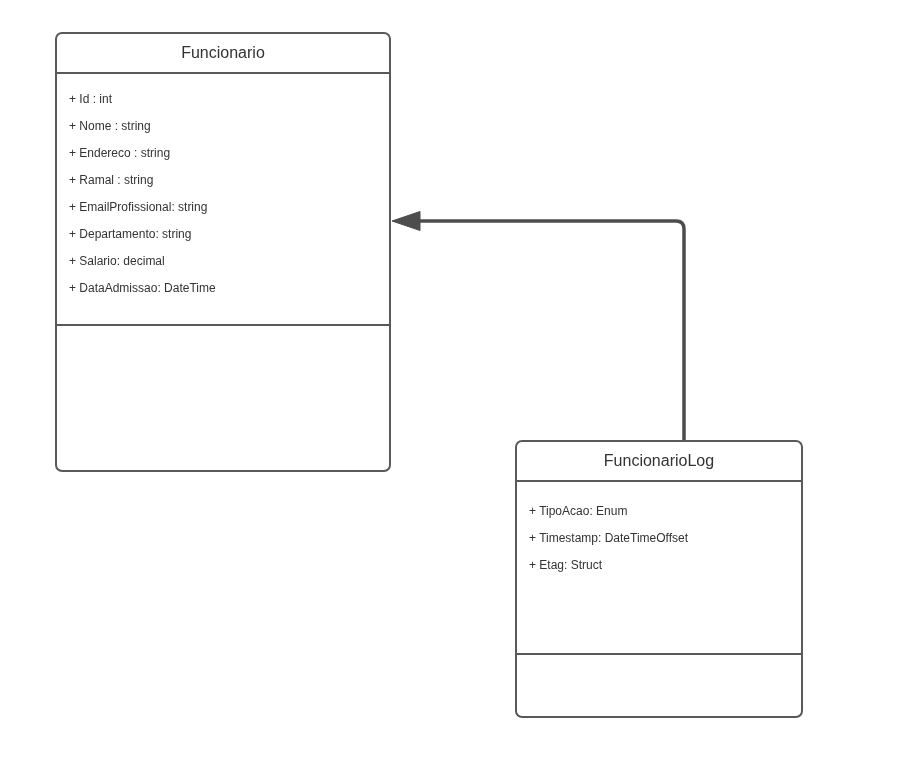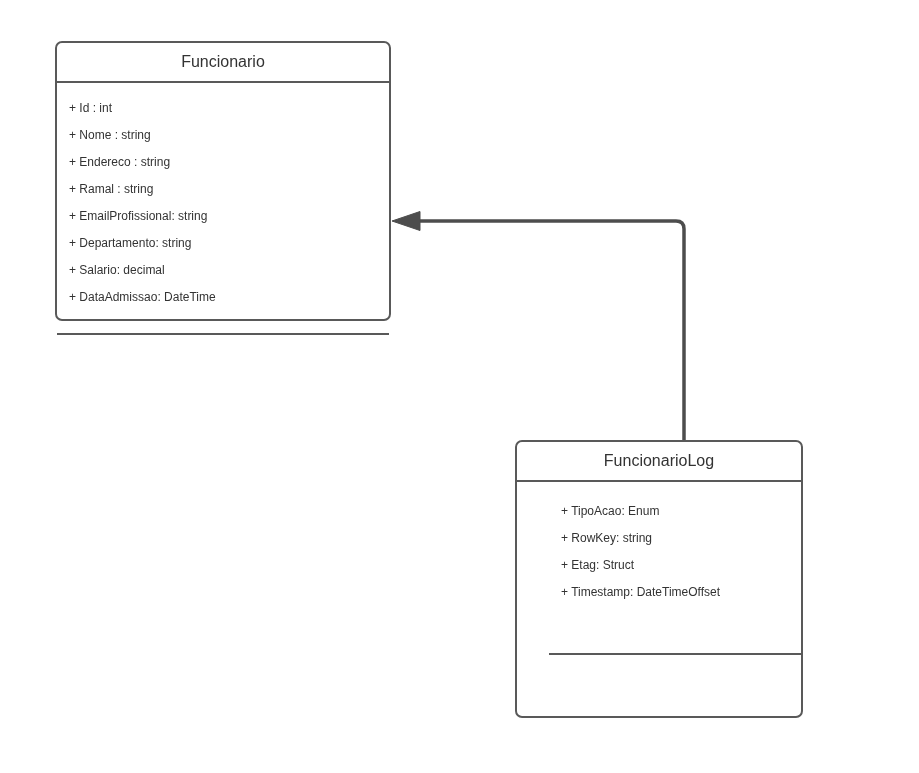--- a/index.html
+++ b/index.html
@@ -59,49 +59,49 @@
   }
   .uml-methods {
     flex: 1 1 auto;
   }
   .attr-line {
     height: 27px;
   }
   
   .class-funcionario {
     left: 55px;
-    top: 41px;
+    top: 32px;
     width: 336px;
-    height: 280px;
+    height: 440px;
   }
   .class-funcionario .uml-attrs { height: 252px; }
   
   .class-funcionariolog {
     left: 515px;
     top: 440px;
     width: 288px;
     height: 278px;
   }
-  .class-funcionariolog .uml-attrs { height: 173px; margin-left: 32px; }
+  .class-funcionariolog .uml-attrs { height: 173px; }
 </style>
 </head>
 <body>
 
 <div class="canvas">
 
   <svg class="connector-svg" viewBox="0 0 919 773" xmlns="http://www.w3.org/2000/svg">
     <path d="M 684 441 L 684 229 Q 684 221 676 221 L 416 221" fill="none" stroke="#4d4d4d" stroke-width="3.5" stroke-linecap="butt" stroke-linejoin="round"></path>
     <polygon points="392,221 420,211.5 420,230.5" fill="#4d4d4d" stroke="#4d4d4d" stroke-width="1"></polygon>
   </svg>
 
   <div class="uml-class class-funcionario">
     <div class="uml-title">Funcionario</div>
     <div class="uml-attrs"><div class="attr-line">+ Id : int</div><div class="attr-line">+ Nome : string</div><div class="attr-line">+ Endereco : string</div><div class="attr-line">+ Ramal : string</div><div class="attr-line">+ EmailProfissional: string</div><div class="attr-line">+ Departamento: string</div><div class="attr-line">+ Salario: decimal</div><div class="attr-line">+ DataAdmissao: DateTime</div></div>
     <div class="uml-methods"></div>
   </div>
 
   <div class="uml-class class-funcionariolog">
     <div class="uml-title">FuncionarioLog</div>
-    <div class="uml-attrs log-attrs"><div class="attr-line">+ TipoAcao: Enum</div><div class="attr-line">+ RowKey: string</div><div class="attr-line">+ Etag: Struct</div><div class="attr-line">+ Timestamp: DateTimeOffset</div></div>
+    <div class="uml-attrs log-attrs"><div class="attr-line">+ TipoAcao: Enum</div><div class="attr-line">+ Timestamp: DateTimeOffset</div><div class="attr-line">+ Etag: Struct</div></div>
     <div class="uml-methods"></div>
   </div>
 
 </div>
 
 </body></html>

